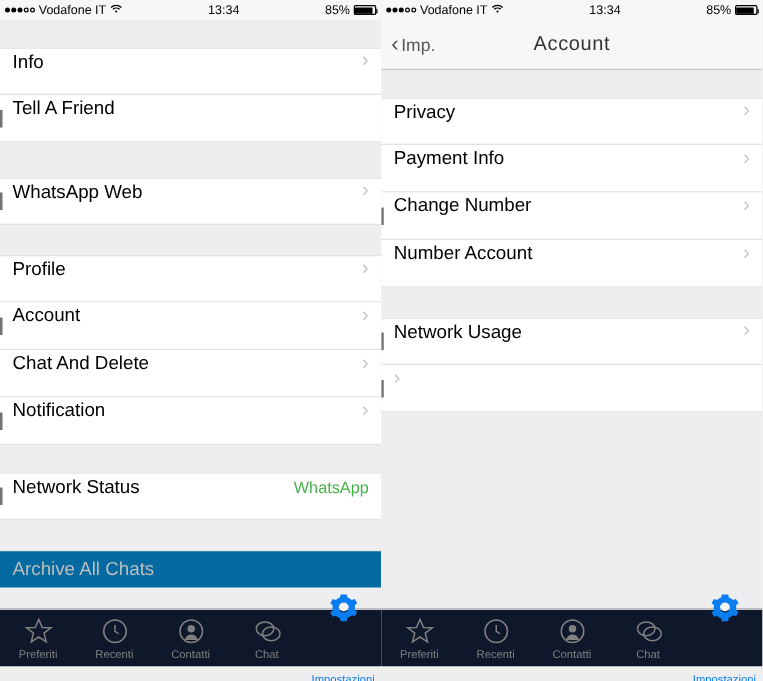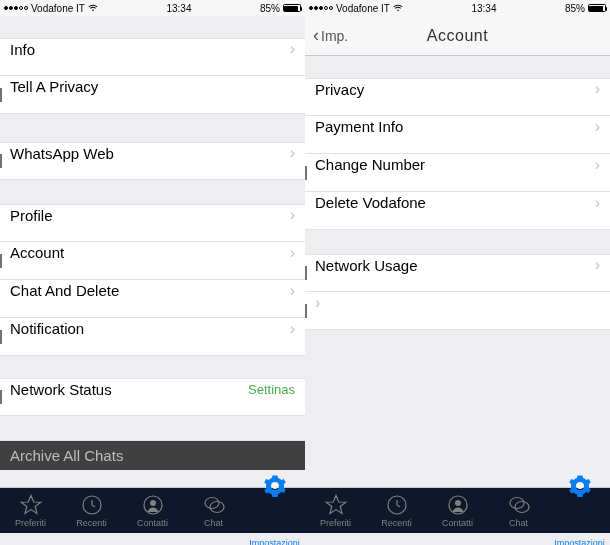--- a/index.html
+++ b/index.html
@@ -132,21 +132,21 @@
     }
     .tab.active { color: #0a7df0; gap: 40px; }
     .tab-label { font-size: 9px; }
     .tab-icon { width: 24px; height: 24px; display: flex; align-items: center; justify-content: center; }
     .tab-icon svg { width: 24px; height: 24px; }
     .faded-row {
       height: 30px;
       padding: 6px 10px 0 10px;
       font-size: 15px;
       color: #bdbdbd;
-      background: #404040;
+      background: #0369a1;
       border-top: 0.5px solid #e2e2e4;
     }
   </style>
 </head>
 <body>
 
 <div class="pane">
 
   <div class="status-bar">
     <div class="status-left">
@@ -177,21 +177,21 @@
   <div class="content">
     <div class="group-gap"></div>
 
     <div class="group">
       <div class="cell">
         <span class="cell-label">Info</span>
         <span class="disclosure">›</span>
       </div>
       <div class="cell">
         <span class="stub-i"></span>
-        <span class="cell-label">Tell A Privacy</span>
+        <span class="cell-label">Tell A Friend</span>
         <span></span>
       </div>
     </div>
 
     <div style="height:28px;"></div>
 
     <div class="group">
       <div class="cell">
         <span class="stub-i"></span>
         <span class="cell-label">WhatsApp Web</span>
@@ -221,21 +221,21 @@
         <span class="disclosure">›</span>
       </div>
     </div>
 
     <div style="height:22px;"></div>
 
     <div class="group">
       <div class="cell">
         <span class="stub-i"></span>
         <span class="cell-label">Network Status</span>
-        <span class="cell-value">Settinas</span>
+        <span class="cell-value">WhatsApp</span>
       </div>
     </div>
 
     <div style="height:24px;"></div>
 
     <div class="faded-row">
       <span>Archive All Chats</span>
     </div>
 
   </div>
@@ -335,21 +335,21 @@
       <div class="cell">
         <span class="cell-label">Payment Info</span>
         <span class="disclosure">›</span>
       </div>
       <div class="cell">
         <span class="stub-i"></span>
         <span class="cell-label">Change Number</span>
         <span class="disclosure">›</span>
       </div>
       <div class="cell">
-        <span class="cell-label">Delete Vodafone</span>
+        <span class="cell-label">Number Account</span>
         <span class="disclosure">›</span>
       </div>
     </div>
 
     <div style="height:24px;"></div>
 
     <div class="group">
       <div class="cell">
         <span class="stub-i"></span>
         <span class="cell-label">Network Usage</span>

